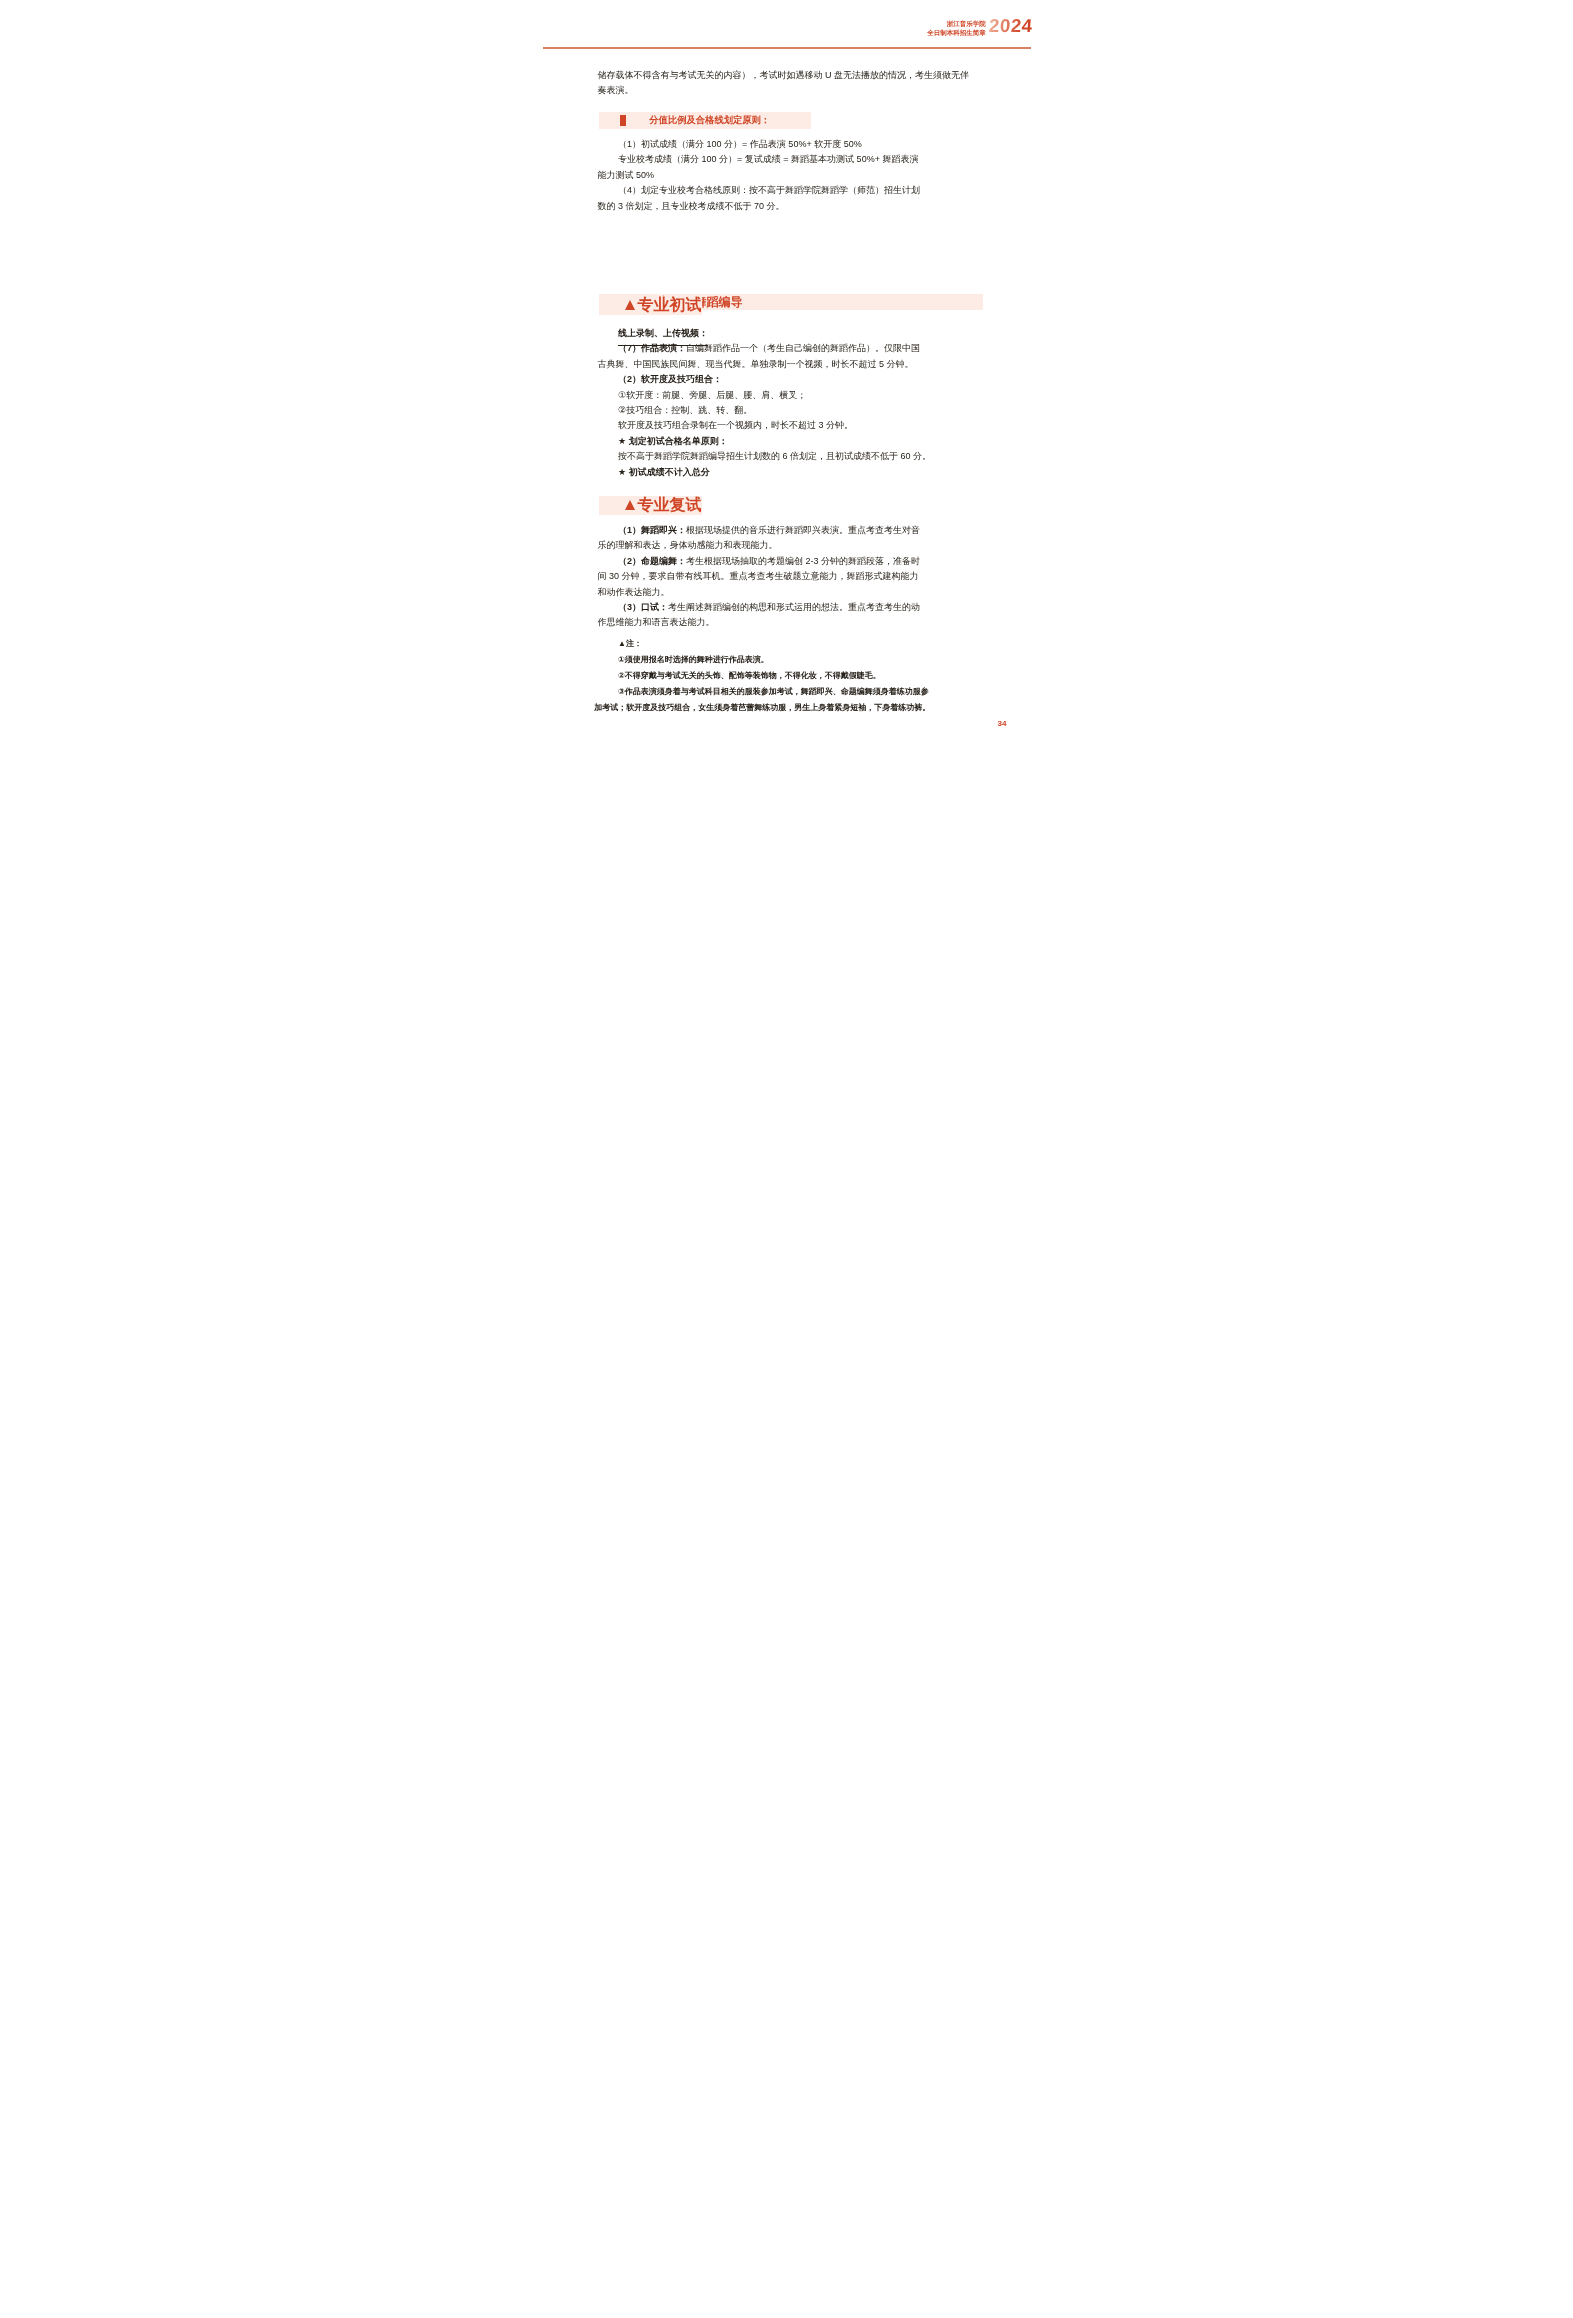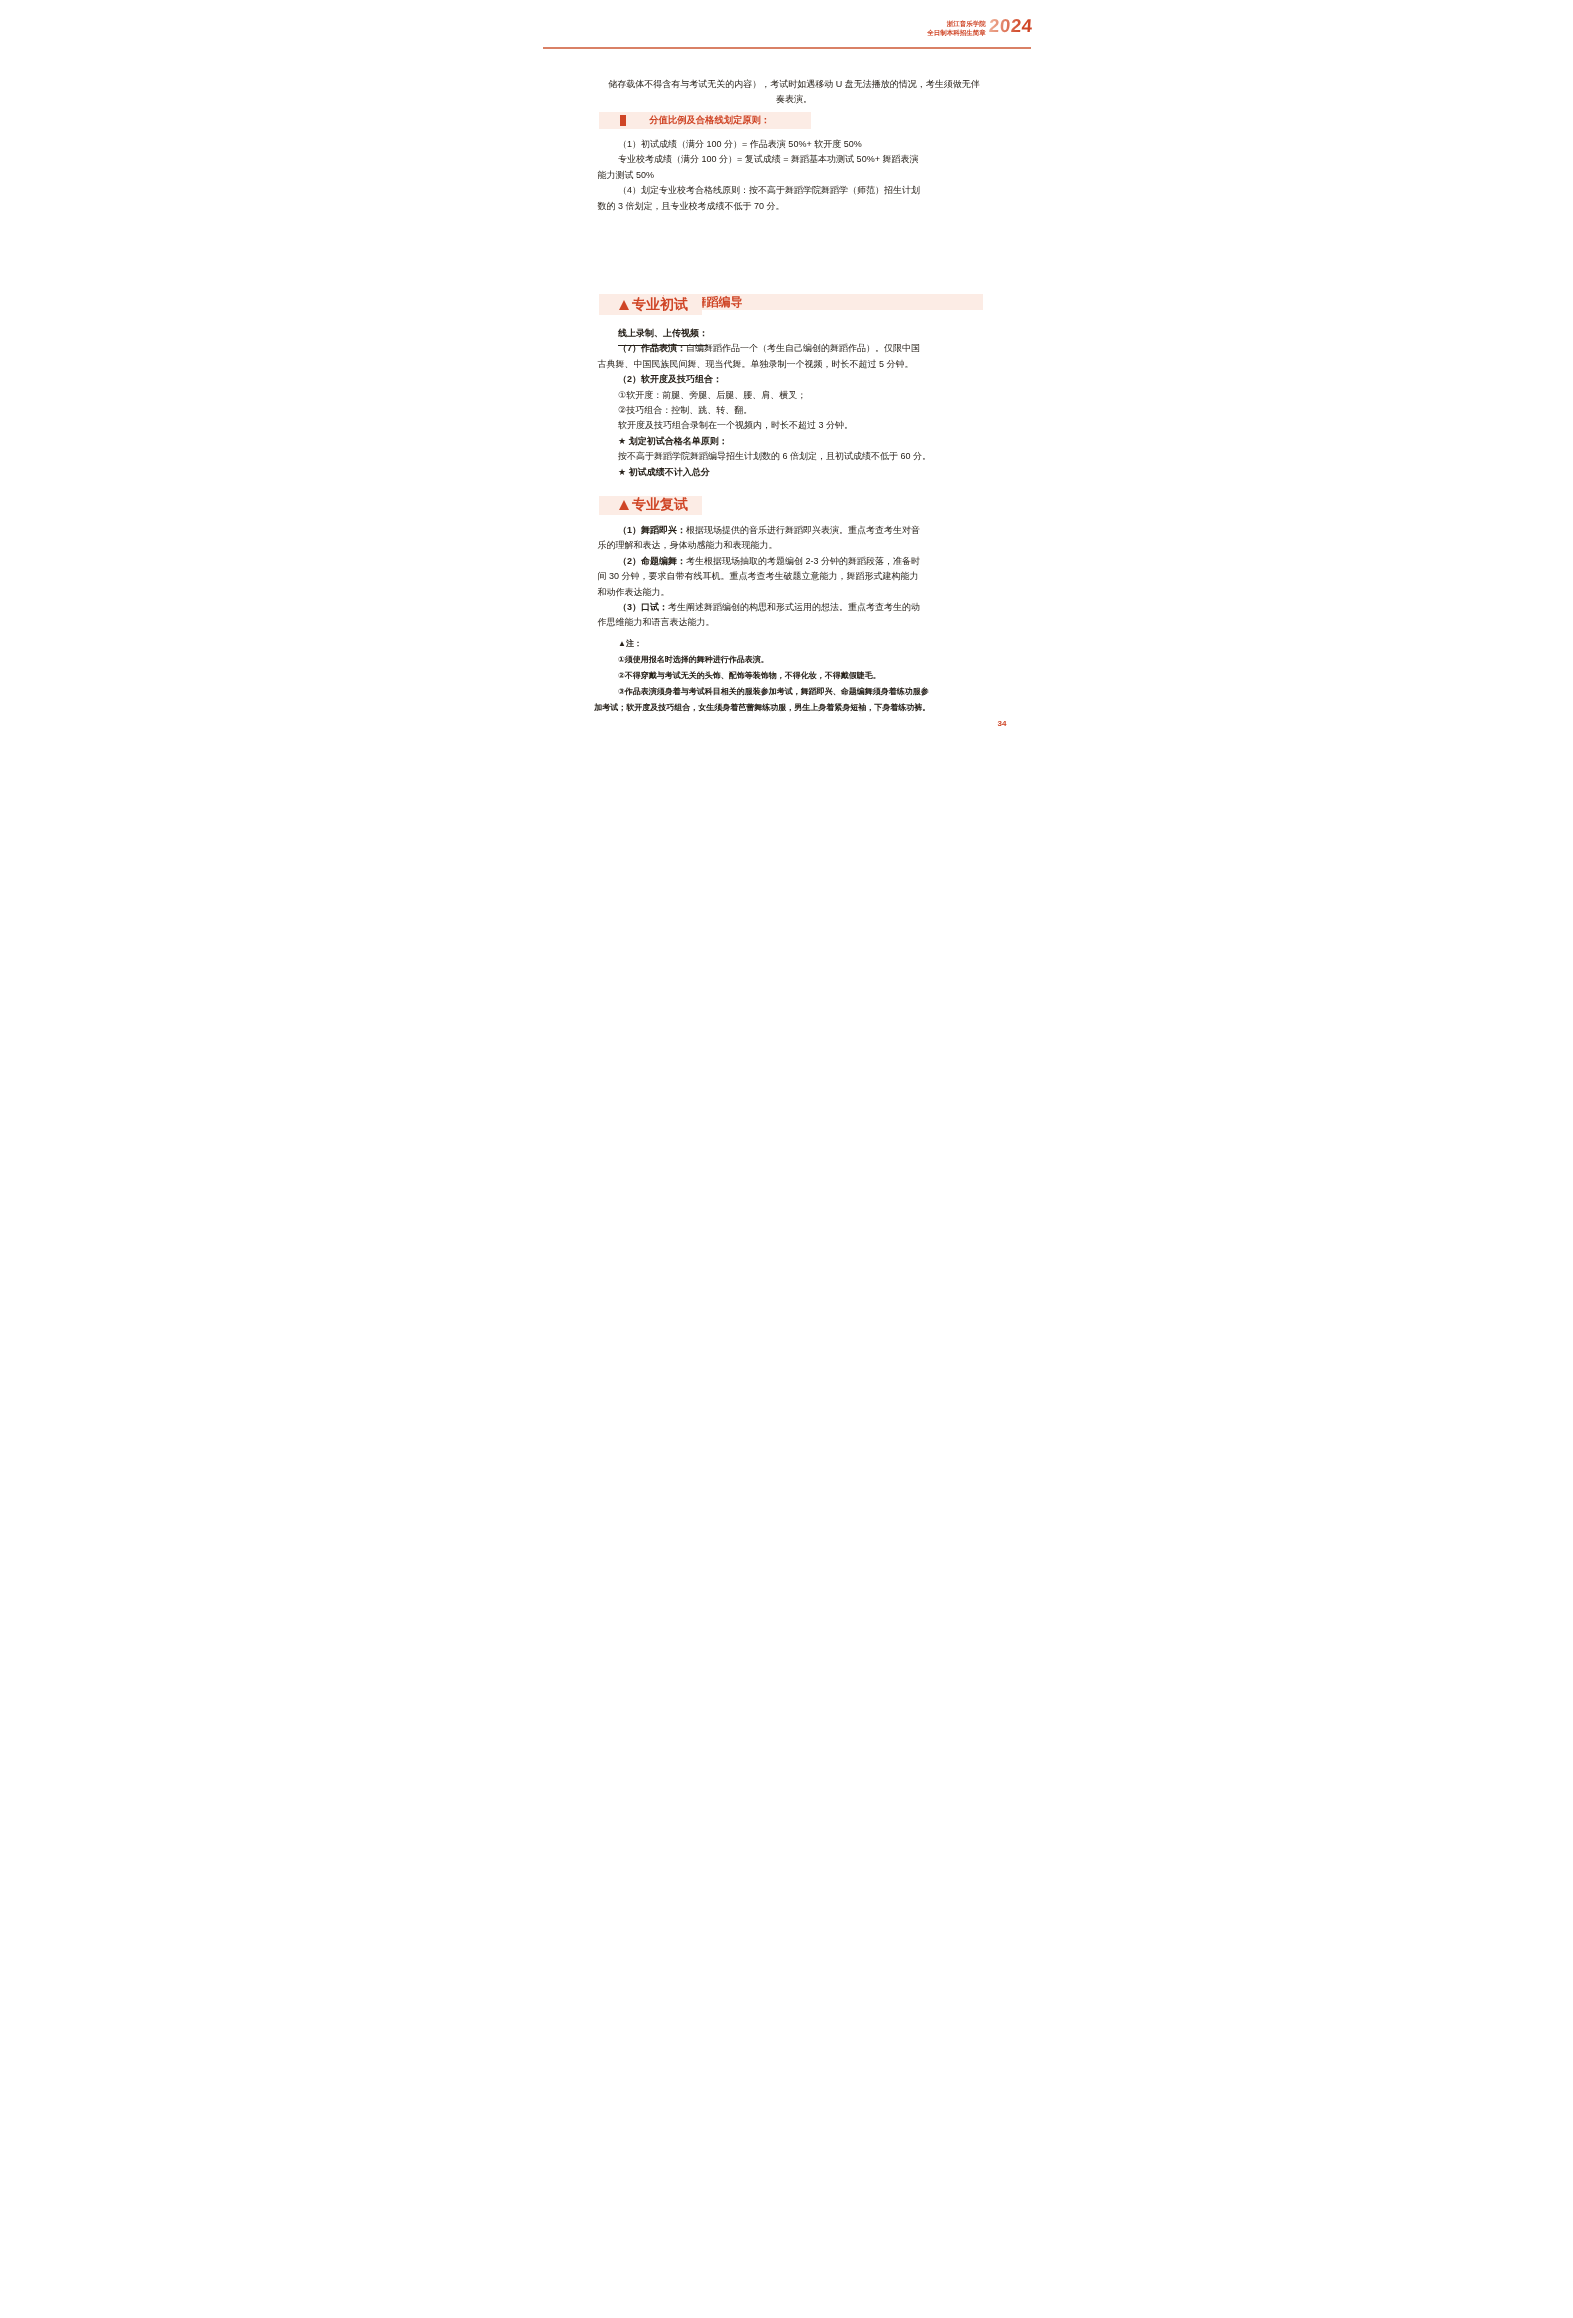--- a/index.html
+++ b/index.html
@@ -28,21 +28,21 @@
   .ln{font-size:9px;line-height:15.4px;height:15.4px;white-space:nowrap;}
   .ind{padding-left:20.6px;}
   .b{font-weight:bold;}
   .u-span{border-bottom:1.2px solid var(--ink);padding-bottom:7px;}
 
   
   .band{position:absolute;left:74px;background:var(--panel);color:var(--accent);
         font-weight:bold;display:flex;align-items:center;}
   .band-sm{width:212px;height:17px;font-size:9.3px;padding-left:21.5px;}
   .band-xl{width:384px;height:16px;font-size:12px;padding-left:21.5px;margin-top:32px;}
-  .band-md{width:103px;height:18.7px;font-size:14px;padding-left:20.6px;}
+  .band-md{width:103px;height:18.7px;font-size:16px;padding-left:20.6px;justify-content:flex-end;}
 
   .sq-ic{display:inline-block;width:6px;height:11.2px;background:var(--accent);margin-right:3.3px;flex:0 0 auto;}
   .dot-ic{display:inline-block;width:10.3px;height:11.7px;background:var(--accent);border-radius:50%;margin-right:4.2px;flex:0 0 auto;}
   .tri-ic{display:inline-block;width:0;height:0;border-left:5.1px solid transparent;border-right:5.1px solid transparent;
           border-bottom:10.3px solid var(--accent);margin-right:2.8px;flex:0 0 auto;}
 
   
   .note-ln{font-size:8px;line-height:16px;height:16px;white-space:nowrap;font-weight:bold;}
   .note-ind{padding-left:20.6px;}
 
@@ -55,21 +55,21 @@
 
   <div class="hdr">
     <div class="hdr-cn">
       <div>浙江音乐学院</div>
       <div>全日制本科招生简章</div>
     </div>
     <div class="hdr-year">2024</div>
   </div>
   <div class="rule"></div>
 
-  <div class="blk" style="top:77px;text-align:center;">
+  <div class="blk" style="top:68px;">
     <div class="ln">储存载体不得含有与考试无关的内容），考试时如遇移动 U 盘无法播放的情况，考生须做无伴</div>
     <div class="ln">奏表演。</div>
   </div>
 
   <div class="band band-sm" style="top:112px;gap:20px;">
     <span class="sq-ic"></span>
     <span>分值比例及合格线划定原则：</span>
   </div>
 
   <div class="blk" style="top:137px;">

